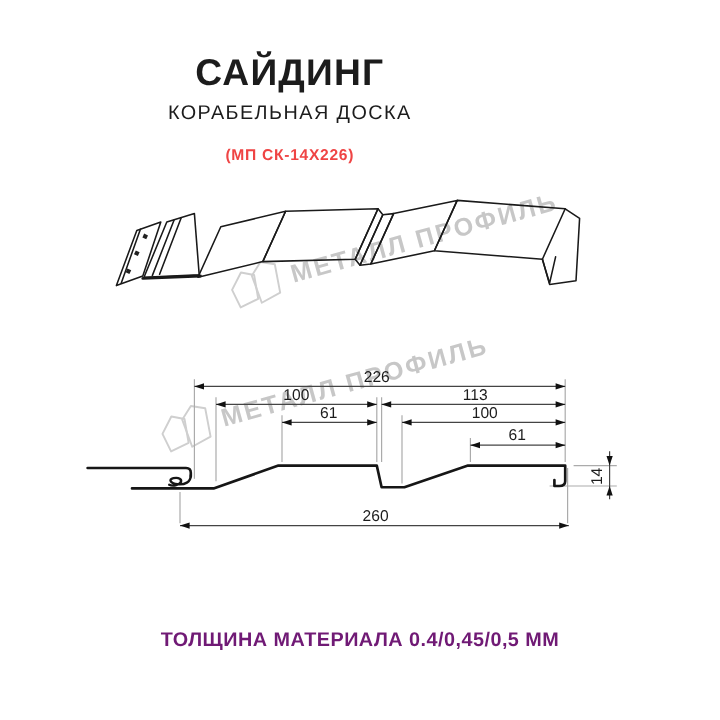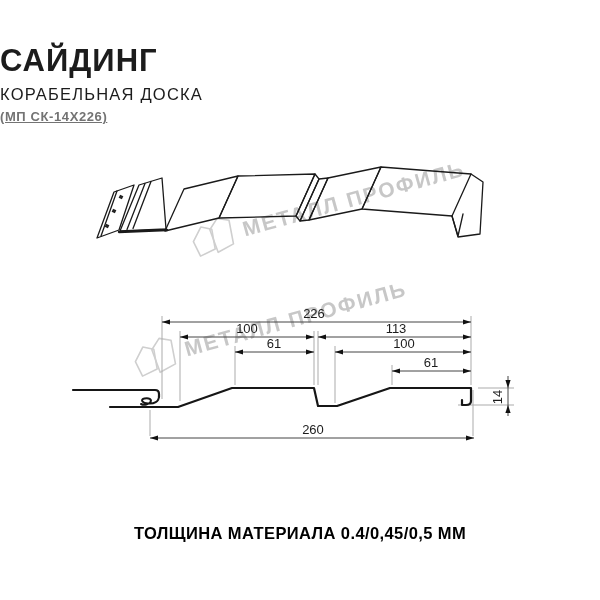--- a/index.html
+++ b/index.html
@@ -2,26 +2,26 @@
 <html><head>
 <meta charset="utf-8">
 <style>
   html,body{margin:0;padding:0;background:#fff;}
   #page{
     position:relative;width:600px;height:600px;background:#ffffff;overflow:hidden;
     font-family:"Liberation Sans", sans-serif;color:#1f1f1f;
   }
   .abs{position:absolute;}
   
-  #header{top:44px;left:0;width:483px;text-align:left;}
+  #header{top:44px;left:0;width:483px;text-align:center;}
   #title{font-size:31px;font-weight:800;letter-spacing:1px;line-height:34px;margin:0;color:#1c1c1c;}
   #subtitle{font-size:16.5px;font-weight:400;letter-spacing:1.2px;margin-top:7px;color:#1c1c1c;}
-  #model{font-size:13px;font-weight:700;letter-spacing:0.6px;margin-top:5px;color:#737373;text-decoration:underline;}
+  #model{font-size:13px;font-weight:700;letter-spacing:0.6px;margin-top:17px;color:#ef4444;}
   
-  #footer{top:524px;left:0;width:600px;text-align:center;font-size:16.5px;font-weight:700;letter-spacing:0.4px;color:#000000;}
+  #footer{top:524px;left:0;width:600px;text-align:center;font-size:16.5px;font-weight:700;letter-spacing:0.4px;color:#701a75;}
   
   .watermark{
     display:flex;align-items:center;gap:9px;transform-origin:0 50%;
     transform:rotate(-15.5deg);pointer-events:none;white-space:nowrap;
   }
   .watermark .wm-text{
     font-size:21px;font-weight:700;letter-spacing:2px;color:#c7c7c7;
   }
   #wm1{left:192px;top:224px;}
   #wm2{left:134px;top:344px;}

